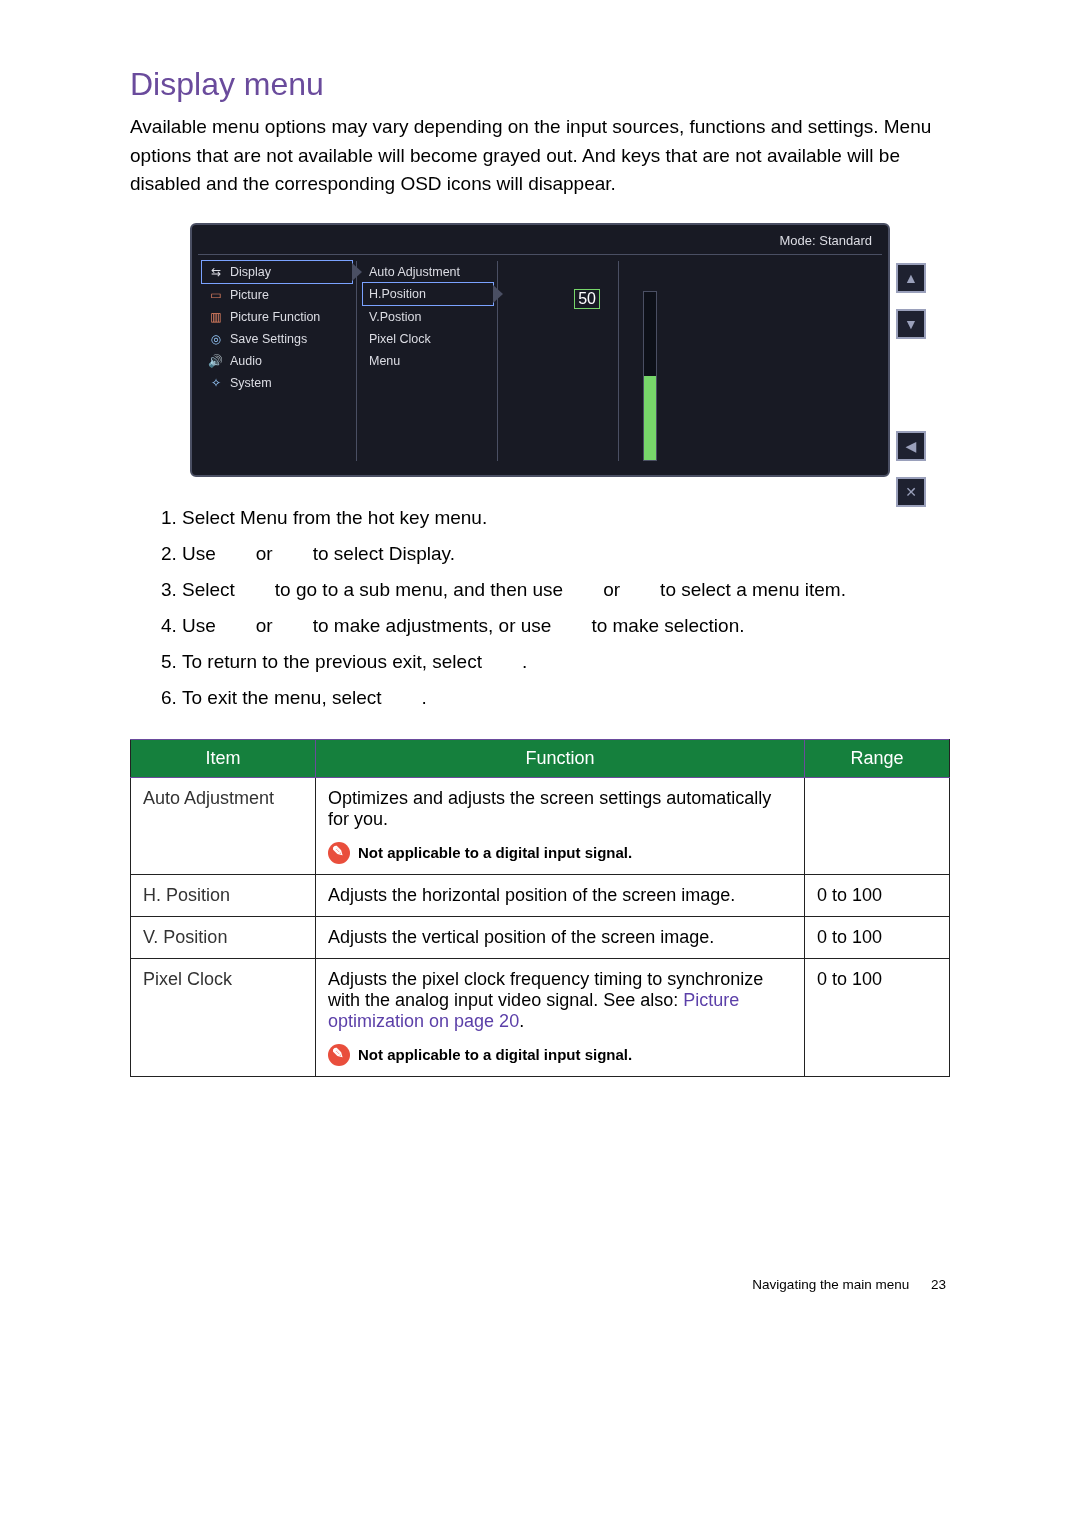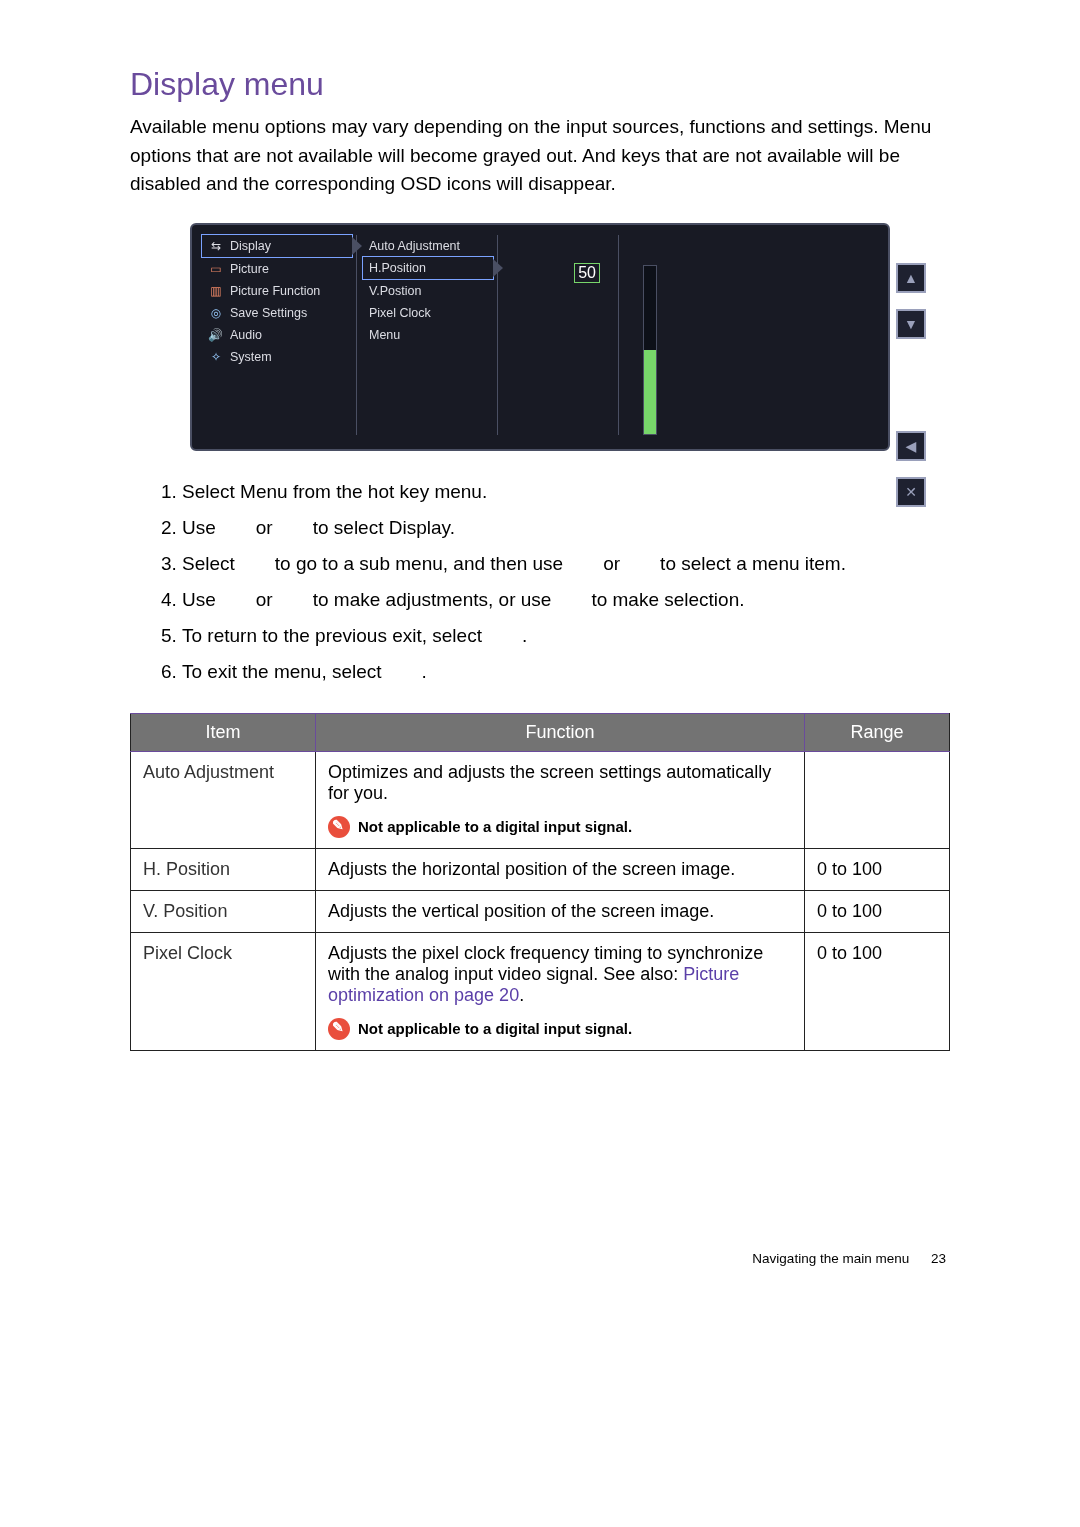--- a/index.html
+++ b/index.html
@@ -145,21 +145,21 @@
   .kw { font-family: inherit; }
   .gap { display: inline-block; width: 40px; }
 
   
   table.spec {
     border-collapse: collapse;
     width: 100%;
     font-size: 18px;
   }
   table.spec th {
-    background: #737373;
+    background: #15803d;
     color: #fff;
     font-weight: 400;
     padding: 8px 10px;
     border: 1px solid #6a4b9c;
     text-align: center;
   }
   table.spec th:first-child { border-left: 1px solid #222; }
   table.spec th:last-child  { border-right: 1px solid #222; }
   table.spec td {
     border: 1px solid #222;
@@ -205,20 +205,23 @@
 <body>
 
 <div class="page">
 
   <h1 class="section-title">Display menu</h1>
 
   <p class="intro">Available menu options may vary depending on the input sources, functions and settings. Menu options that are not available will become grayed out. And keys that are not available will be disabled and the corresponding OSD icons will disappear.</p>
 
   <div class="osd-wrap">
     <div class="osd">
+      <div class="osd-mode">
+        <span>Mode: </span><span>Standard</span>
+      </div>
 
       <div class="osd-body">
         <div class="osd-col col-left">
           <div class="menu-row selected with-arrow">
             <span class="mi-icon">⇆</span>
             <span>Display</span>
           </div>
           <div class="menu-row">
             <span class="mi-icon" style="color:#e86;">▭</span>
             <span>Picture</span>

